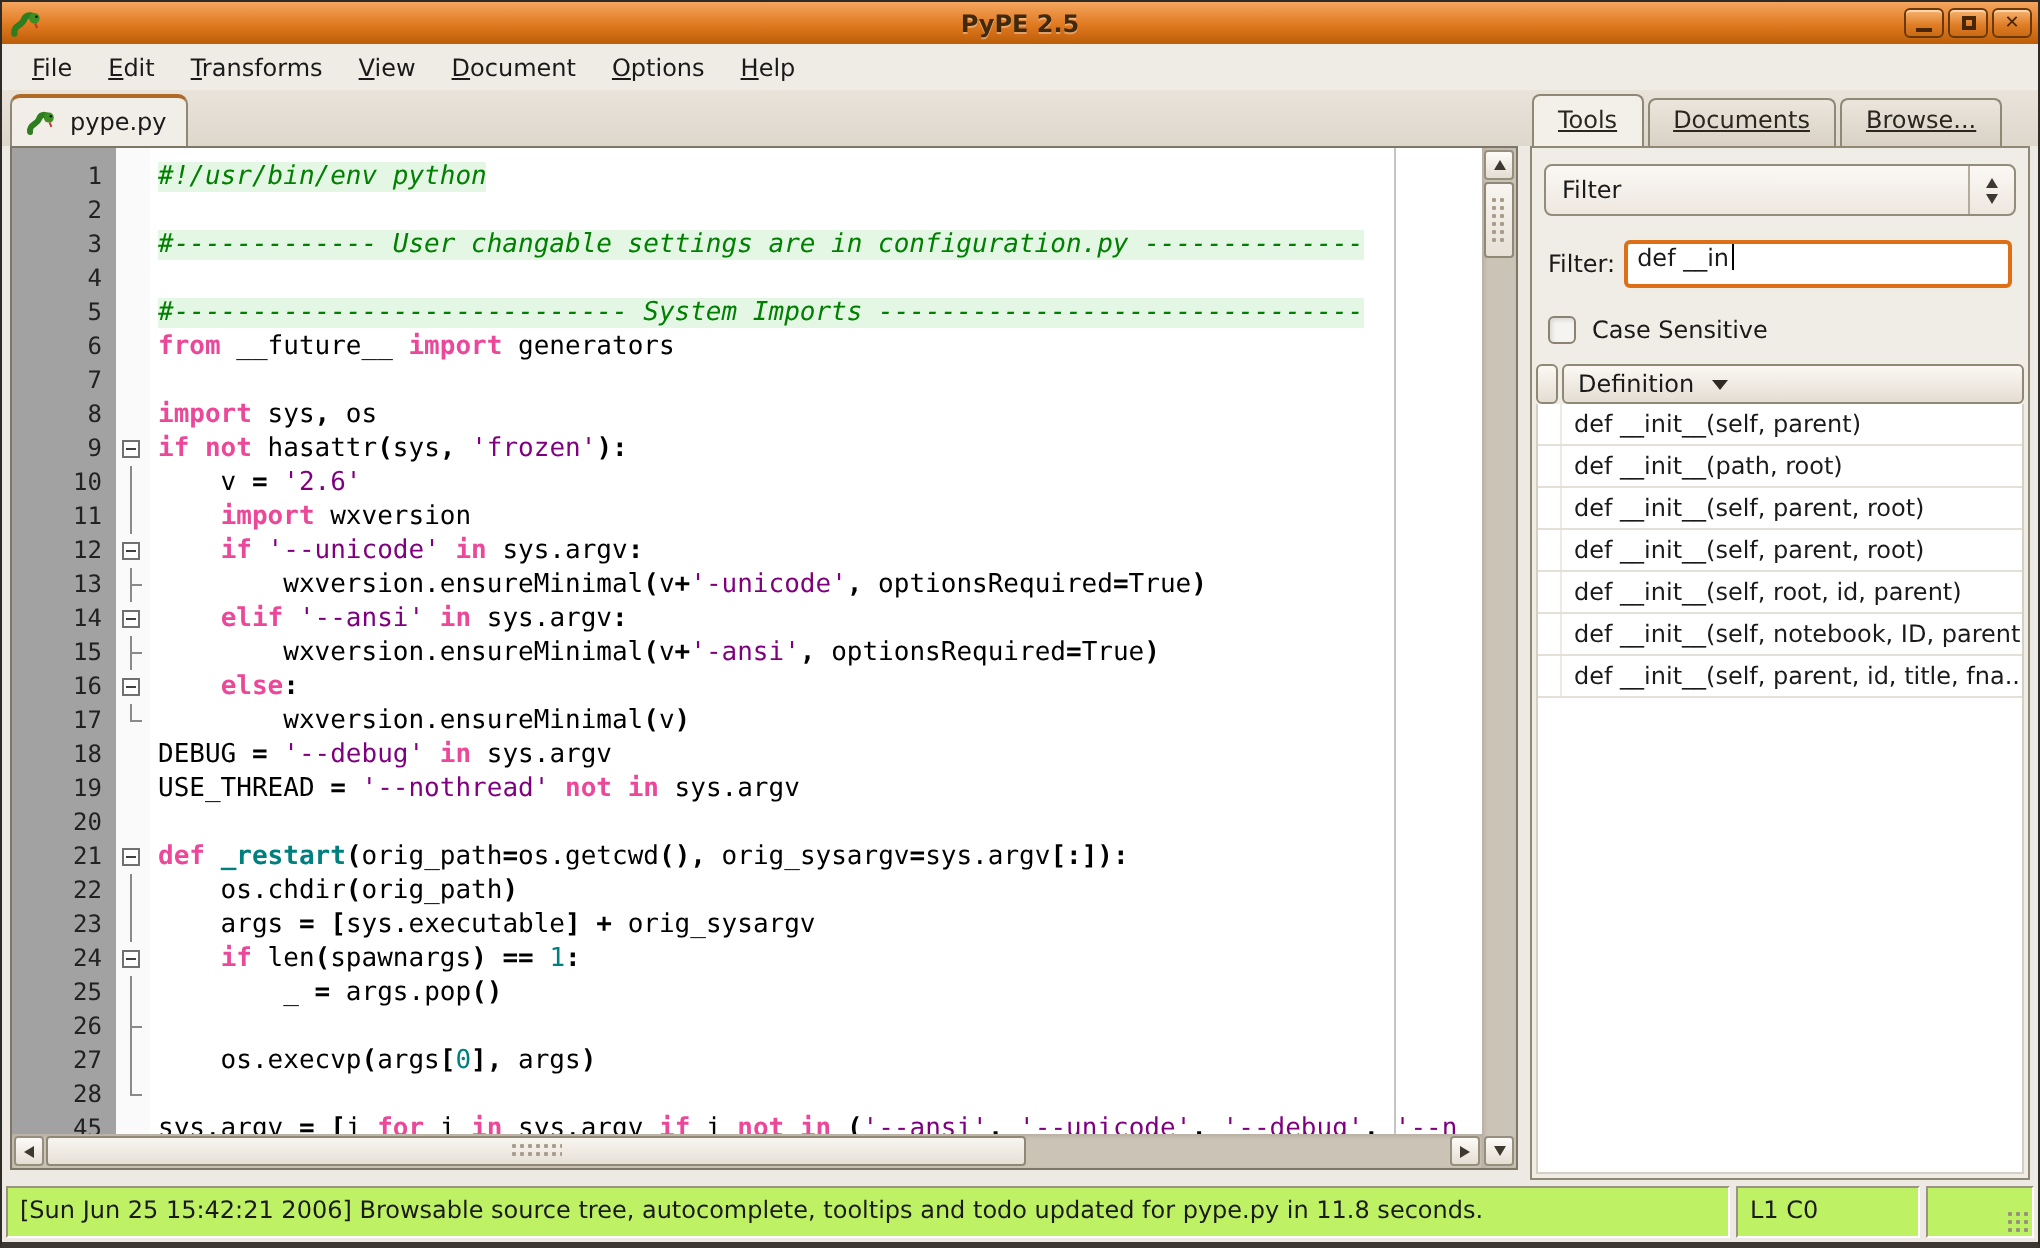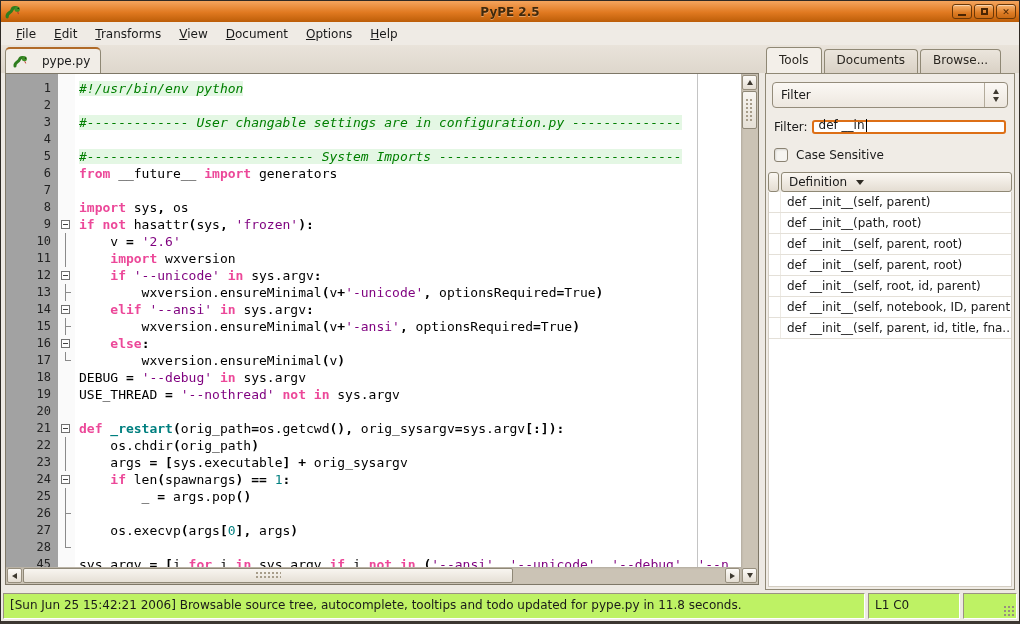--- a/index.html
+++ b/index.html
@@ -31,27 +31,27 @@
   .glyph-max{width:7px;height:7px;border:2px solid #4A2503;box-sizing:border-box;}
   
   .menubar{position:absolute;left:0;top:21px;right:0;height:23px;background:#EFEBE5;display:flex;align-items:center;padding-left:6px;}
   .menu-item{padding:3px 9px;cursor:default;}
   .menu-item u{text-decoration:underline;}
   
   .tabstrip{position:absolute;left:0;top:44px;right:0;height:28px;background:linear-gradient(180deg,#E9E3DA,#DED7CC);}
   .doc-tab{
     position:absolute;left:4px;top:46px;height:26px;box-sizing:border-box;
     background:#F1EDE7;border:1px solid #8F8875;border-bottom:none;border-top:2px solid #B06A28;
-    border-radius:5px 5px 0 0;display:flex;align-items:center;gap:14px;padding:0 10px 0 6px;
+    border-radius:5px 5px 0 0;display:flex;align-items:center;gap:7px;padding:0 10px 0 6px;
   }
   .doc-tab svg{width:16px;height:16px;}
   .panel-tabs{position:absolute;left:765px;top:48px;height:24px;display:flex;gap:2px;}
   .ptab{
     box-sizing:border-box;height:24px;padding:3px 12px 0;border:1px solid #8F8875;border-bottom:none;
-    border-radius:4px 4px 0 0;background:linear-gradient(180deg,#EBE5DC,#D9D1C5);color:#2A2620;
+    border-radius:4px 4px 0 0;background:linear-gradient(180deg,#EBE5DC,#D9D1C5);color:#2A2620;text-decoration:underline;
   }
   .ptab.active{background:#F3EFE9;height:26px;margin-top:-2px;padding-top:5px;}
   
   .editor-frame{
     position:absolute;left:4px;top:72px;width:754px;height:512px;box-sizing:border-box;
     border:1px solid #7E7767;background:#FFFFFF;
   }
   .gutter-bg{position:absolute;left:0;top:0;bottom:17px;width:52px;background:#A2A2A2;}
   .foldmargin-bg{position:absolute;left:52px;top:0;bottom:17px;width:17px;background:#FAFAFA;}
   .edge-line{position:absolute;left:691px;top:0;bottom:17px;width:1px;background:#C4C4C4;}
@@ -95,22 +95,22 @@
   }
   .choice{
     margin:8px 6px 0;height:26px;box-sizing:border-box;border:1px solid #948C7B;border-radius:4px;
     background:linear-gradient(180deg,#FBF8F4,#EDE7DF);display:flex;align-items:center;
   }
   .choice-value{flex:1;padding-left:8px;}
   .choice-spin{width:22px;align-self:stretch;border-left:1px solid #B3AB9B;display:flex;flex-direction:column;align-items:center;justify-content:center;gap:3px;}
   .filter-row{margin-top:12px;padding:0 8px;display:flex;align-items:center;}
   .filter-label{margin-right:4px;}
   .text-input{
-    flex:1;height:14px;box-sizing:border-box;background:#FFFFFF;border:2px solid #DD6F16;border-radius:3px;
-    display:flex;align-items:flex-end;padding-left:5px;font-size:12px;
+    flex:1;height:24px;box-sizing:border-box;background:#FFFFFF;border:2px solid #DD6F16;border-radius:3px;
+    display:flex;align-items:flex-start;padding-left:5px;font-size:12px;
   }
   .caret{display:inline-block;width:1px;height:13px;background:#000;margin-left:1px;}
   .checkbox-row{margin:14px 8px 0;display:flex;align-items:center;gap:8px;}
   .checkbox{width:14px;height:14px;box-sizing:border-box;border:1px solid #8A8272;border-radius:3px;background:#F6F4F0;box-shadow:inset 1px 1px 2px rgba(0,0,0,.12);}
   .listwrap{flex:1;display:flex;flex-direction:column;margin:10px 2px 2px;min-height:0;}
   .list-header{display:flex;gap:2px;height:20px;flex:0 0 auto;}
   .hdr-cell{box-sizing:border-box;border:1px solid #8F8875;border-radius:3px;background:linear-gradient(180deg,#FBF8F3,#E4DDD2);
     display:flex;align-items:center;padding:0 7px;}
   .hdr-stub{flex:0 0 11px;padding:0;}
   .hdr-main{flex:1;gap:9px;}

